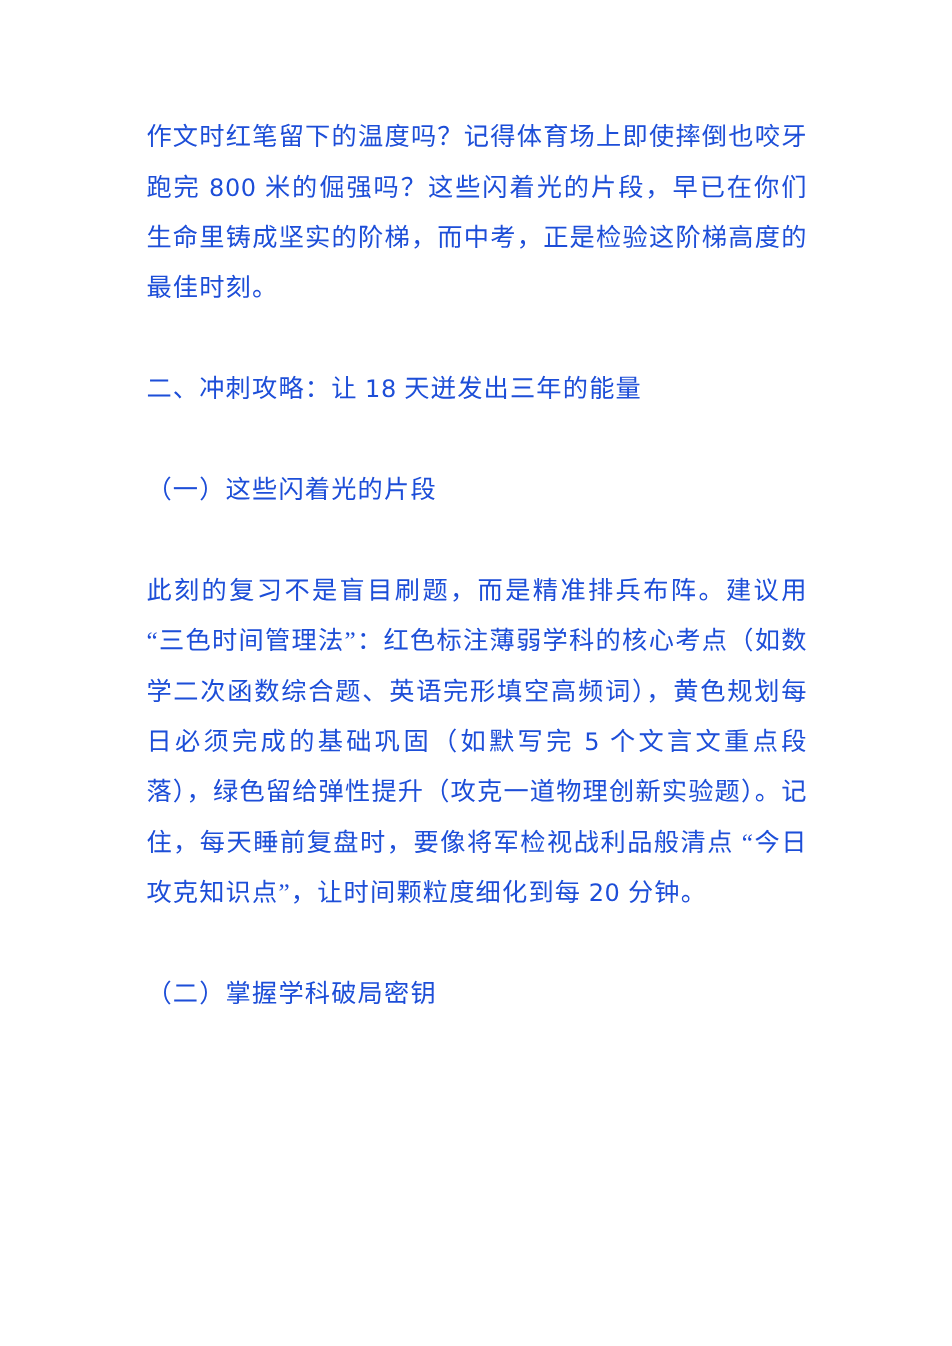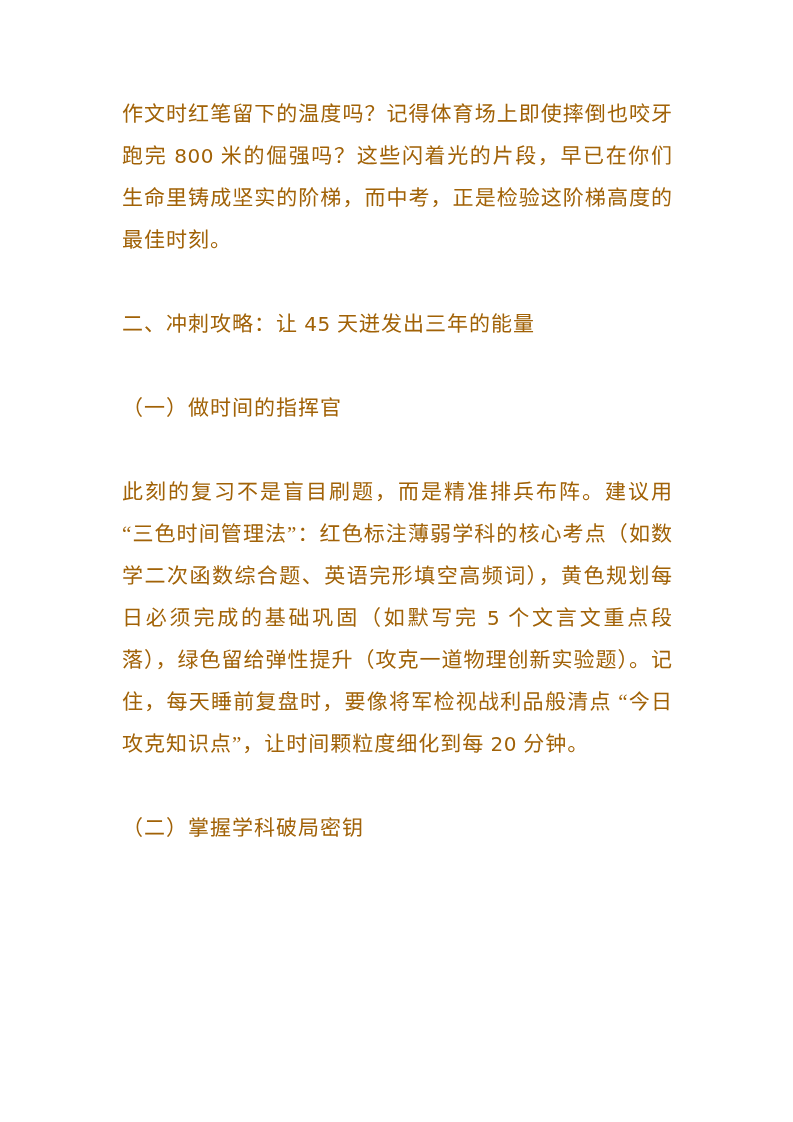--- a/index.html
+++ b/index.html
@@ -14,21 +14,21 @@
   }
   .page {
     box-sizing: border-box;
     width: 793px;
     height: 1122px;
     background: #ffffff;
     padding: 93px 120px 0 122px;
     font-family: "Liberation Serif", "DejaVu Serif", serif;
     font-size: 21px;
     line-height: 42px;
-    color: #a16207;
+    color: #1d4ed8;
     letter-spacing: 1px;
   }
   .doc-text {
     margin: 0;
     padding: 0;
     font-weight: 400;
     text-align: justify;
   }
   .doc-text + .doc-text {
     margin-top: 42px;
@@ -43,21 +43,21 @@
     font-size: 20px;
     letter-spacing: 0.5px;
   }
 </style>
 </head>
 <body>
 
 <main class="page">
   <p class="doc-text para">作文时红笔留下的温度吗？记得体育场上即使摔倒也咬牙跑完 <span class="num">800</span> 米的倔强吗？这些闪着光的片段，早已在你们生命里铸成坚实的阶梯，而中考，正是检验这阶梯高度的最佳时刻。</p>
 
-  <h2 class="doc-text heading">二、冲刺攻略：让 <span class="num">45</span> 天迸发出三年的能量</h2>
+  <h2 class="doc-text heading">二、冲刺攻略：让 <span class="num">18</span> 天迸发出三年的能量</h2>
 
-  <h3 class="doc-text subheading">（一）做时间的指挥官</h3>
+  <h3 class="doc-text subheading">（一）这些闪着光的片段</h3>
 
   <p class="doc-text para">此刻的复习不是盲目刷题，而是精准排兵布阵。建议用 “三色时间管理法”：红色标注薄弱学科的核心考点（如数学二次函数综合题、英语完形填空高频词），黄色规划每日必须完成的基础巩固（如默写完 <span class="num">5</span> 个文言文重点段落），绿色留给弹性提升（攻克一道物理创新实验题）。记住，每天睡前复盘时，要像将军检视战利品般清点 “今日攻克知识点”，让时间颗粒度细化到每 <span class="num">20</span> 分钟。</p>
 
   <h3 class="doc-text subheading">（二）掌握学科破局密钥</h3>
 
 </main>
 
 </body></html>

